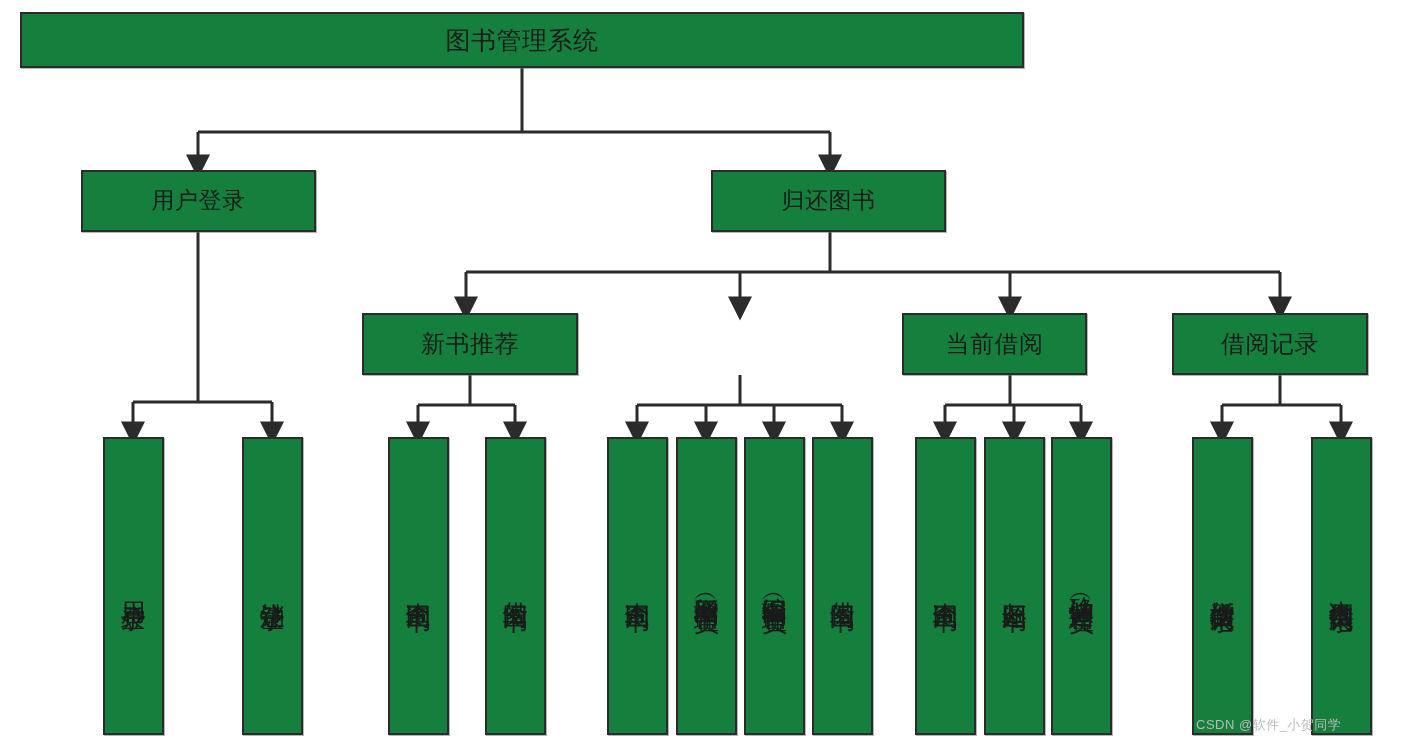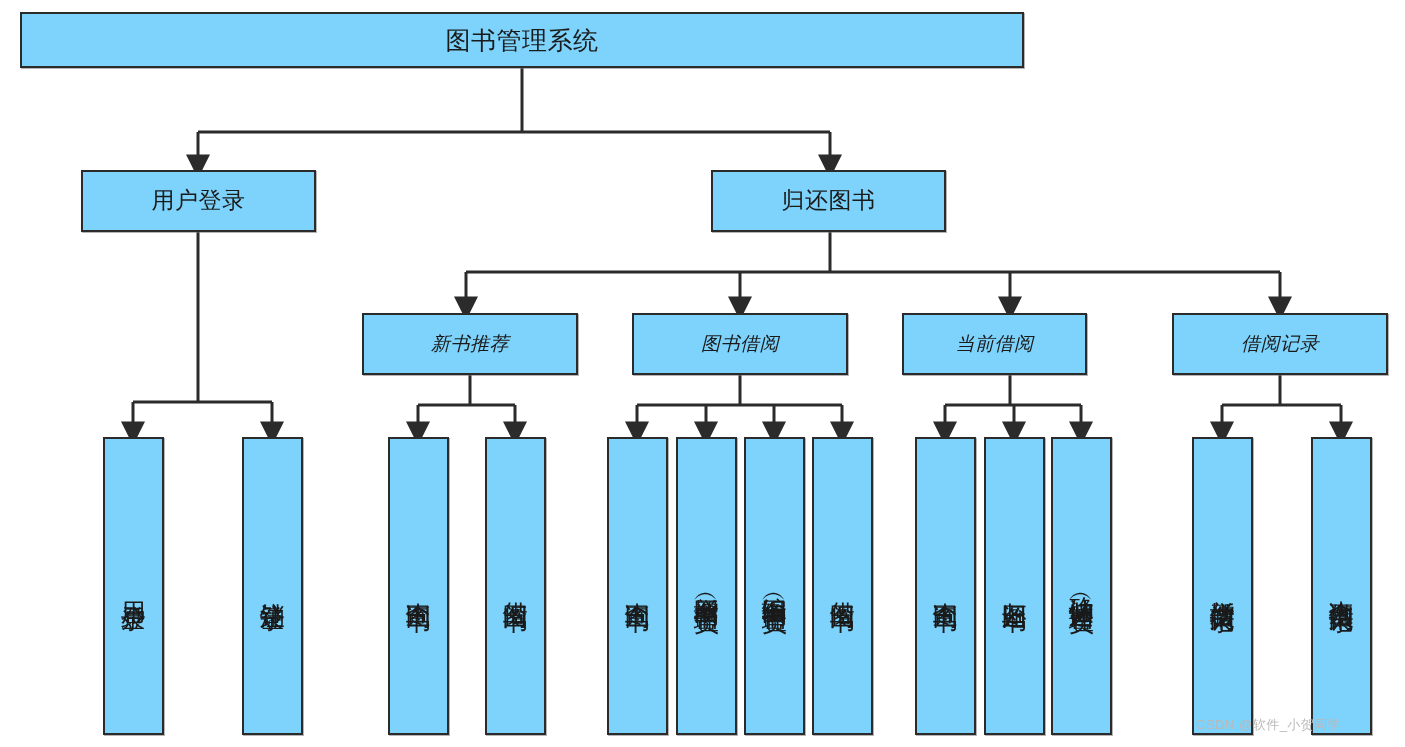--- a/index.html
+++ b/index.html
@@ -23,36 +23,36 @@
     left: 0;
     top: 0;
     width: 1405px;
     height: 747px;
     pointer-events: none;
   }
   .node {
     position: absolute;
     box-sizing: border-box;
     border: 2.5px solid #2b2b2b;
-    background: #7dd3fc;
+    background: #15803d;
     display: flex;
     align-items: center;
     justify-content: center;
     color: #1a1a1a;
     box-shadow: 1px 1px 0 rgba(120,120,120,0.55);
   }
   .node-label {
     display: block;
     text-align: center;
     line-height: 1.12;
     letter-spacing: 0.5px;
   }
   .lvl0 { font-size: 25px; }
   .lvl1 { font-size: 23px; }
-  .lvl2 { font-size: 19px; font-style: italic; }
+  .lvl2 { font-size: 24px; }
 
   .leaf {
     border-width: 2.5px;
   }
   .leaf .node-label {
     writing-mode: vertical-rl;
     text-orientation: upright;
     font-size: 25px;
     line-height: 1.06;
     letter-spacing: 2px;
@@ -130,27 +130,24 @@
   <div class="node lvl1" style="left:81px; top:170px; width:235px; height:62px;">
     <span class="node-label">用户登录</span>
   </div>
   <div class="node lvl1" style="left:711px; top:170px; width:235px; height:62px;">
     <span class="node-label">归还图书</span>
   </div>
 
   <div class="node lvl2" style="left:362px; top:313px; width:216px; height:62px;">
     <span class="node-label">新书推荐</span>
   </div>
-  <div class="node lvl2" style="left:632px; top:313px; width:216px; height:62px;">
-    <span class="node-label">图书借阅</span>
-  </div>
   <div class="node lvl2" style="left:902px; top:313px; width:185px; height:62px;">
     <span class="node-label">当前借阅</span>
   </div>
-  <div class="node lvl2" style="left:1172px; top:313px; width:216px; height:62px;">
+  <div class="node lvl2" style="left:1172px; top:313px; width:196px; height:62px;">
     <span class="node-label">借阅记录</span>
   </div>
 
   <div class="node leaf" style="left:103px; top:437px; width:61px; height:298px;">
     <span class="node-label">用户登录</span>
   </div>
   <div class="node leaf" style="left:242px; top:437px; width:61px; height:298px;">
     <span class="node-label">注销登录</span>
   </div>
 

